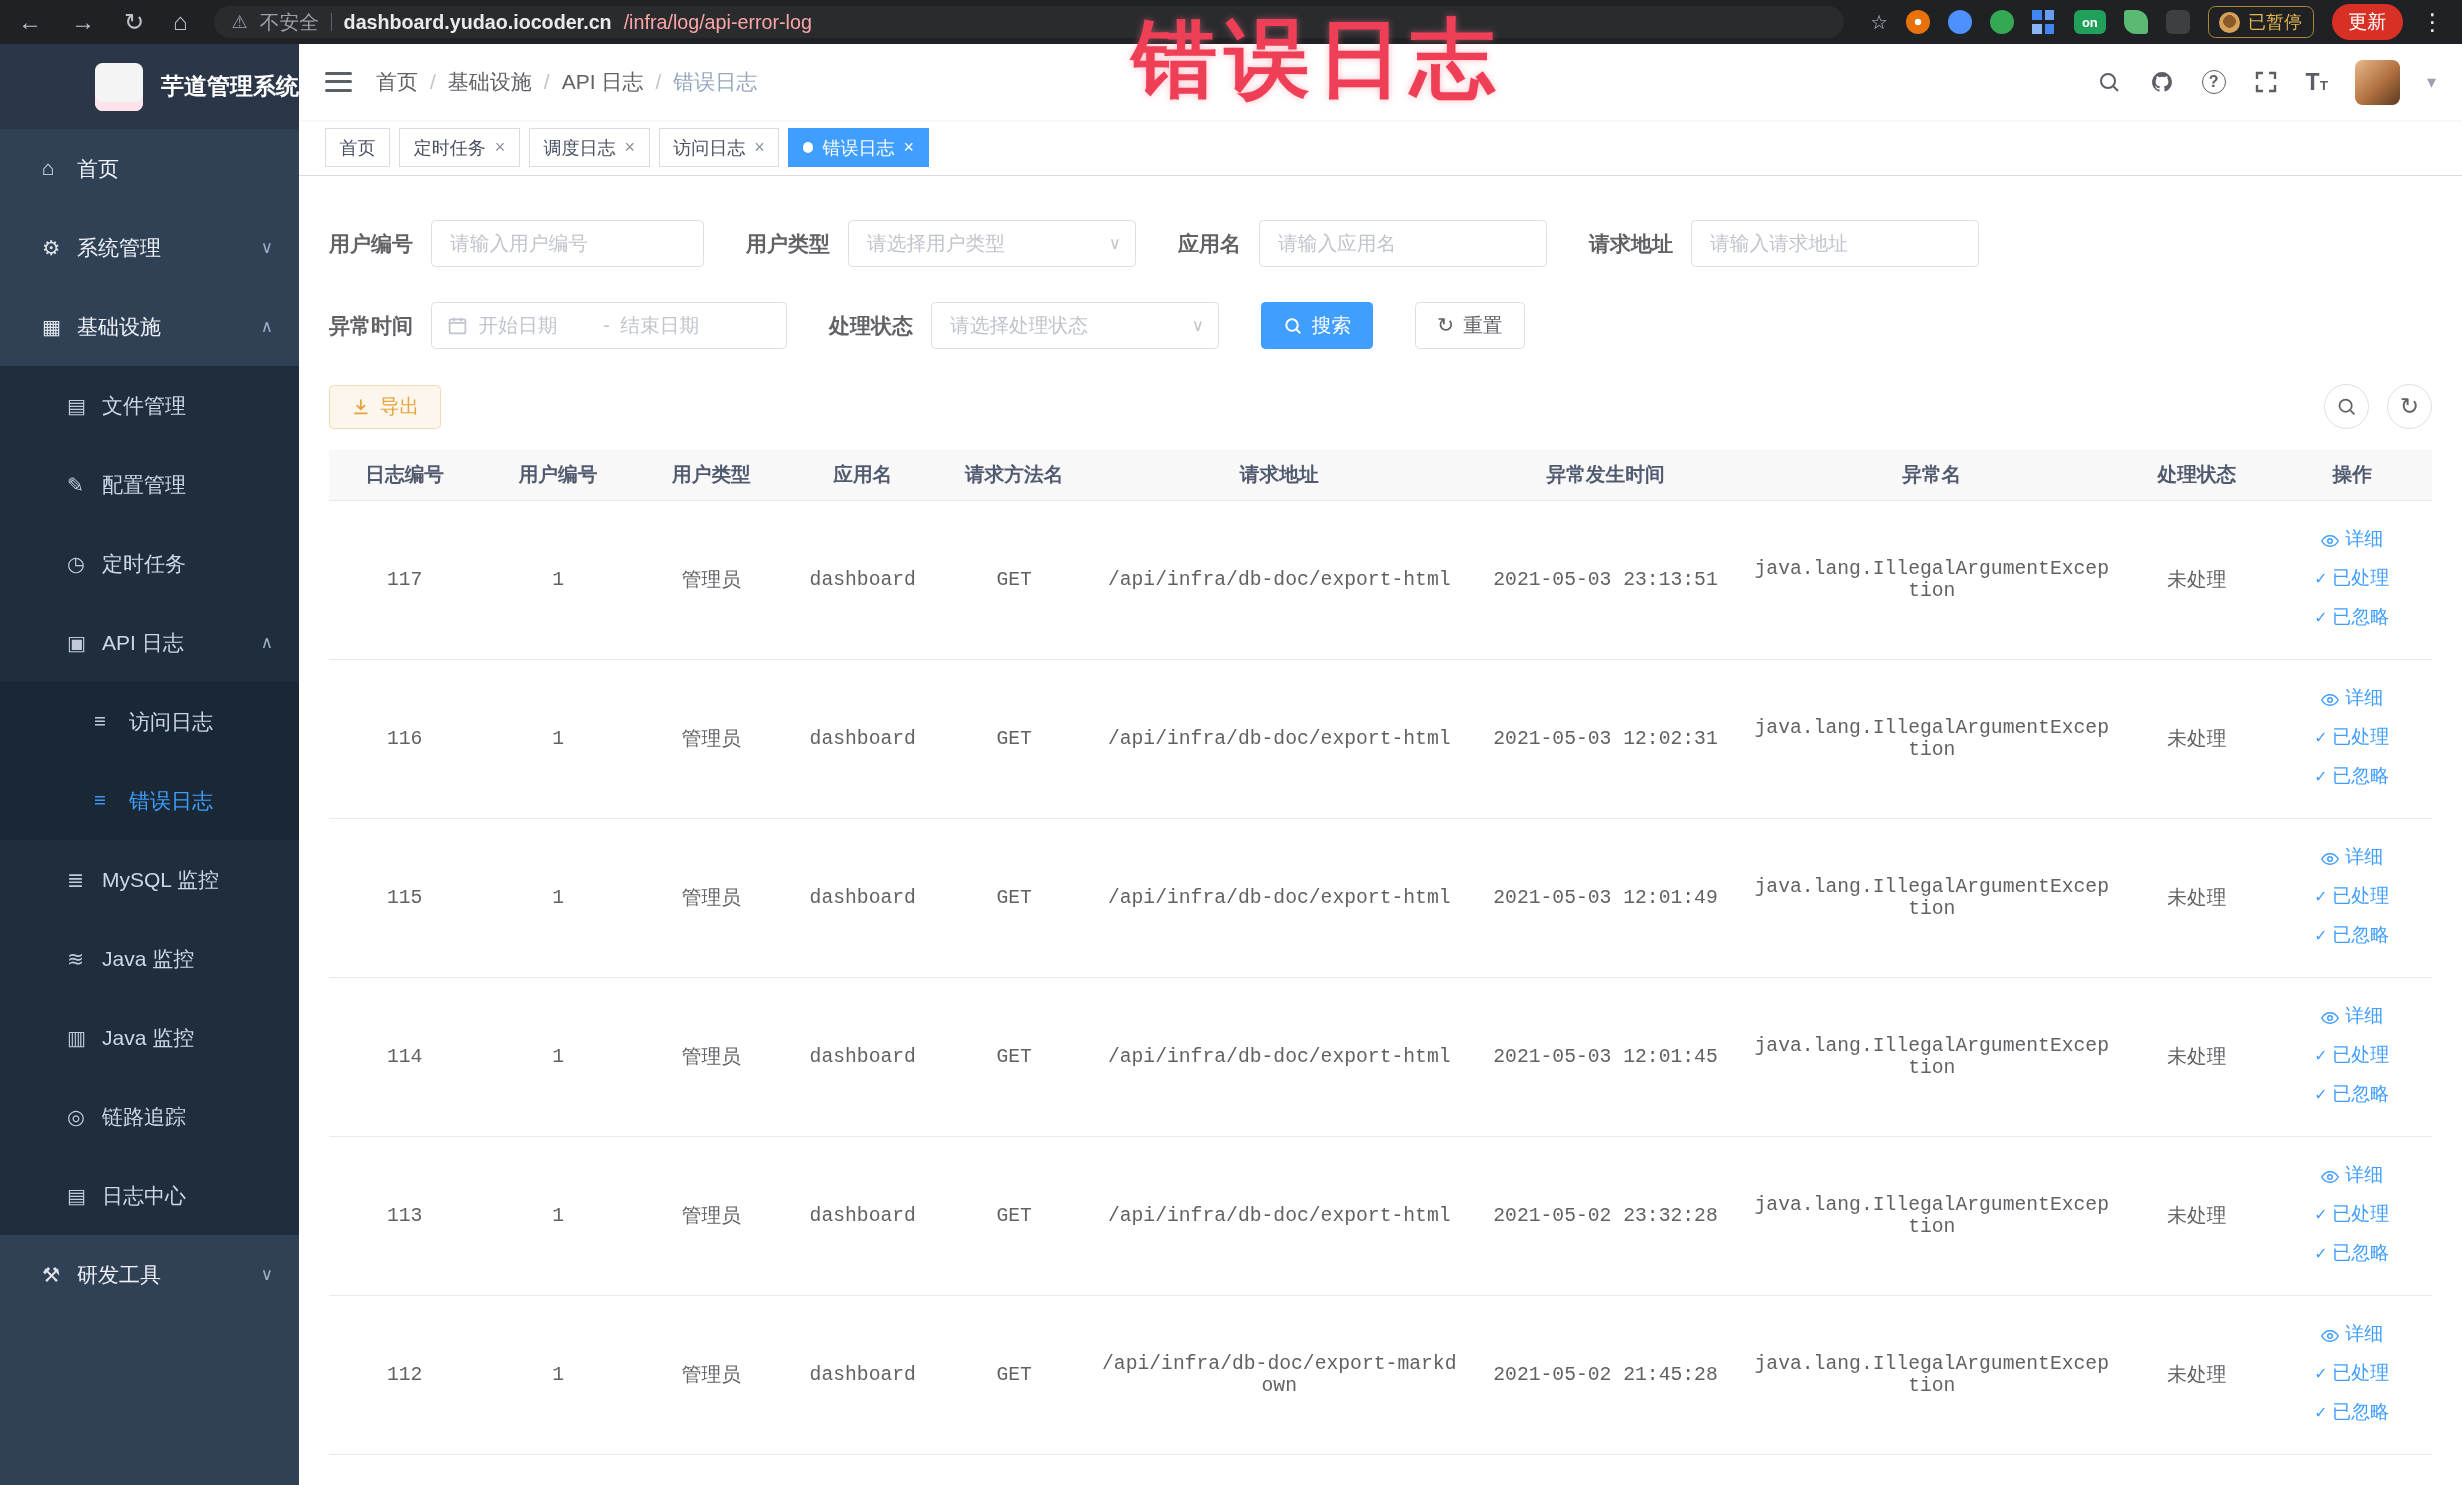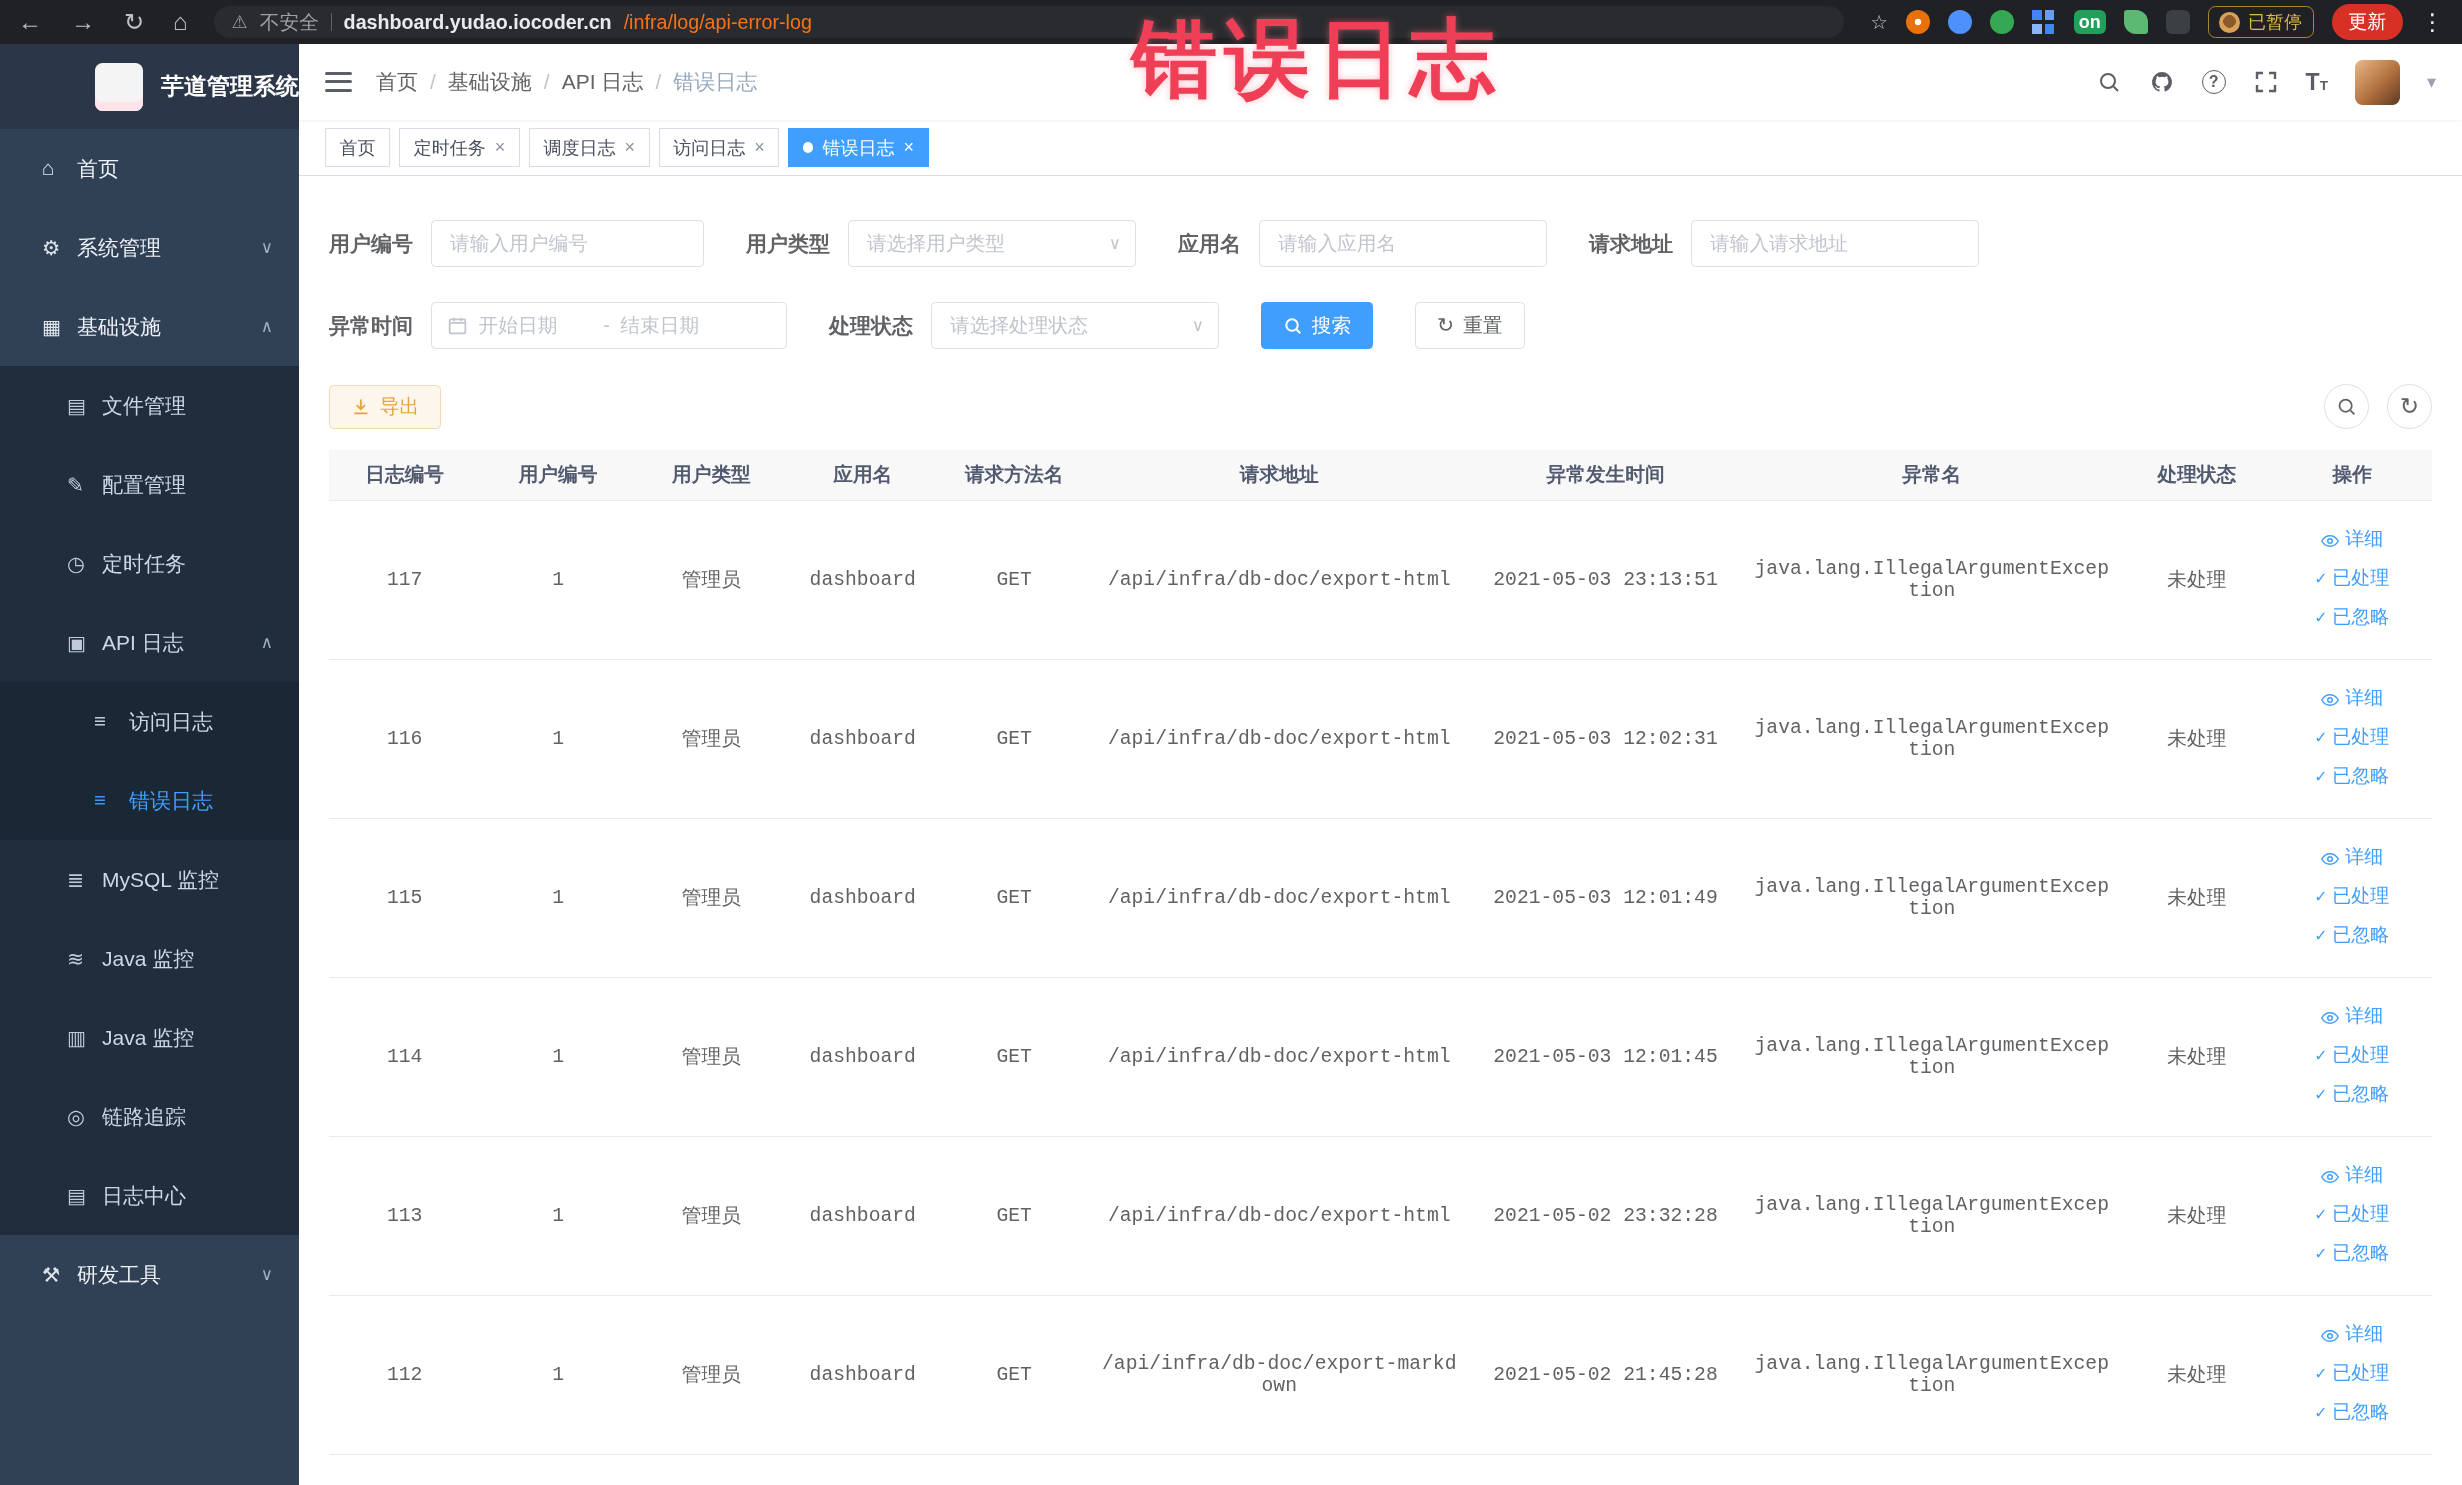--- a/index.html
+++ b/index.html
@@ -10,30 +10,30 @@
   .chrome { height:44px; background:#202124; display:flex; align-items:center;
     color:#bdc1c6; font-size:19.7px; padding:0 18px; position:relative; z-index:5;}
   .chrome-nav { display:flex; align-items:center; gap:29px; font-size:24px; }
   .cicon { cursor:pointer; }
   .urlbar { flex:1; display:flex; align-items:center; gap:12px; margin:0 26px;
     background:#2a2b2e; border-radius:756px; height:32px; padding:0 18px; min-width:0;}
   .warn { font-size:18px; color:#9aa0a6; }
   .notsecure { color:#9aa0a6; }
   .url-sep { width:0.8px; height:18px; background:#5f6368; }
   .url-domain { color:#e8eaed; font-weight:700; }
-  .url-path { color:#f97316; }
+  .url-path { color:#fca5a5; }
   .chrome-right { display:flex; align-items:center; gap:18px; }
   .ext { width:24px; height:24px; display:inline-grid; place-items:center; border-radius:50%; }
   .ext-red { background:radial-gradient(circle,#fff 0 20%,#e8710a 21% 100%); }
   .ext-drop { background:#4d90fe; }
   .ext-green { background:#34a853; }
   .ext-grid { border-radius:3px; display:grid; grid-template-columns:9.8px 9.8px; grid-gap:3px; background:transparent;}
   .ext-grid i { width:9.8px; height:9.8px; background:#4285f4; display:block; }
   .ext-grid i:nth-child(2){background:#669df6;} .ext-grid i:nth-child(3){background:#8ab4f8;}
-  .ext-on { width:32px; border-radius:6px; background:#21a05c; color:#fff; font-size:18px; font-weight:700; }
+  .ext-on { width:32px; border-radius:6px; background:#21a05c; color:#fff; font-size:13px; font-weight:700; }
   .ext-leaf { background:#5bb974; border-radius:3px 12px 3px 12px; }
   .ext-pin { background:#3c4043; border-radius:6px; }
   .paused { display:flex; align-items:center; gap:7.6px; border:1.5px solid #a9882f;
     border-radius:7.6px; padding:3px 10.6px; color:#e3b74f; font-size:18px; cursor:pointer;}
   .monkey { width:21px; height:21px; border-radius:50%;
     background:radial-gradient(circle at 50% 45%, #8a5a2b 0 40%, #d7a15a 41%); }
   .update-chip { background:#d93025; color:#fff; border-radius:756px; padding:5.3px 16.7px;
     font-size:19px; cursor:pointer; }
   .more { font-size:23px; color:#e8eaed; cursor:pointer; }
 

